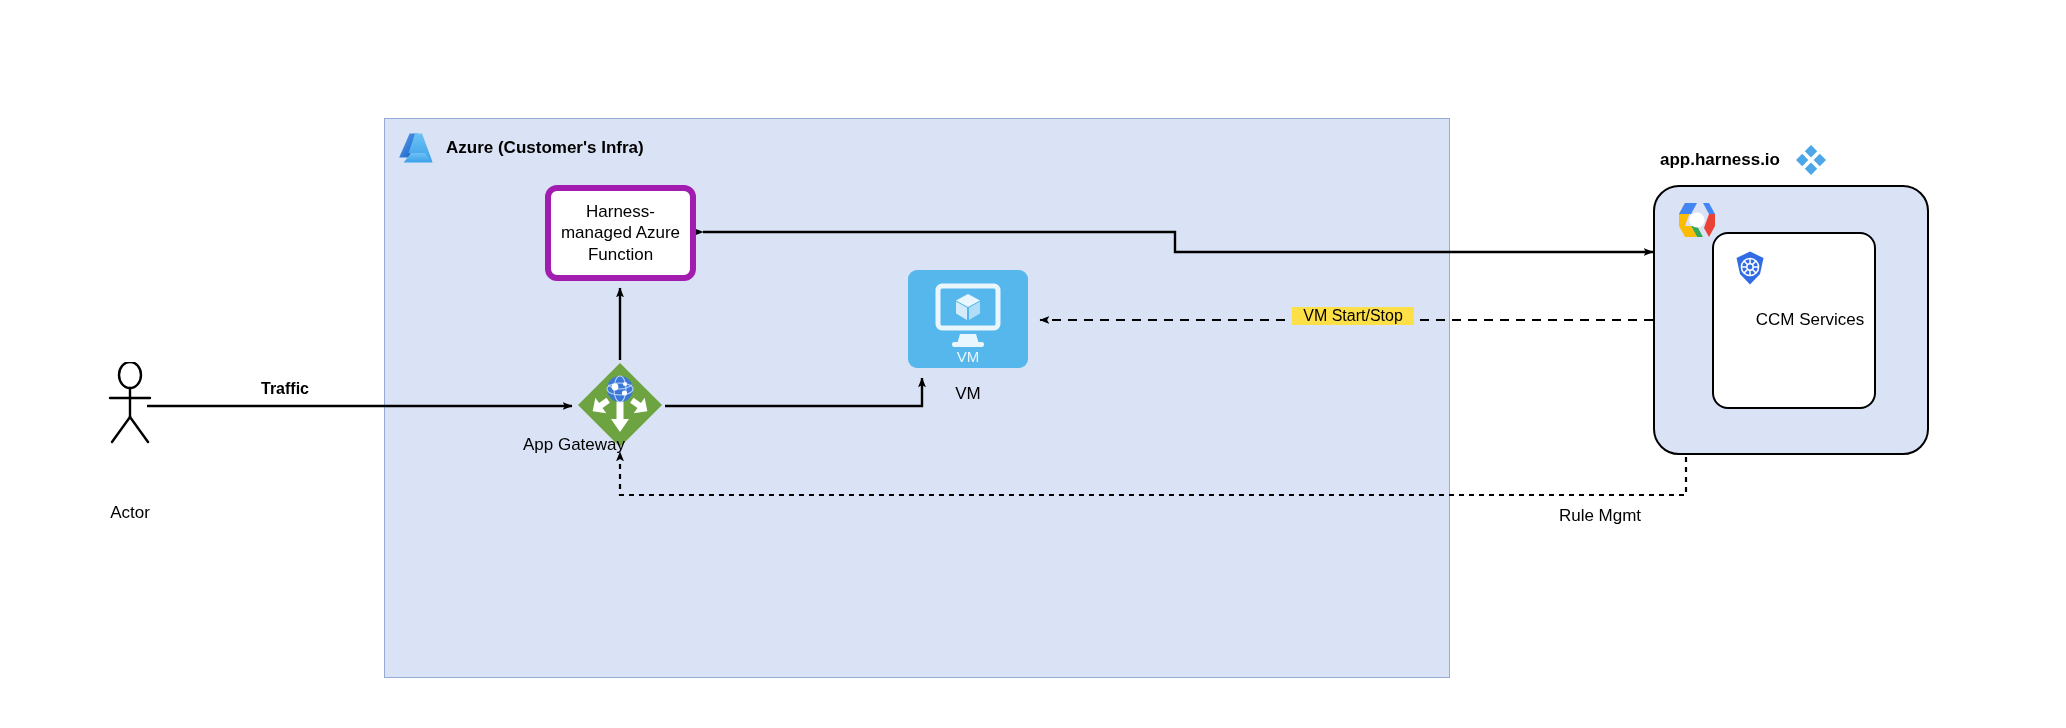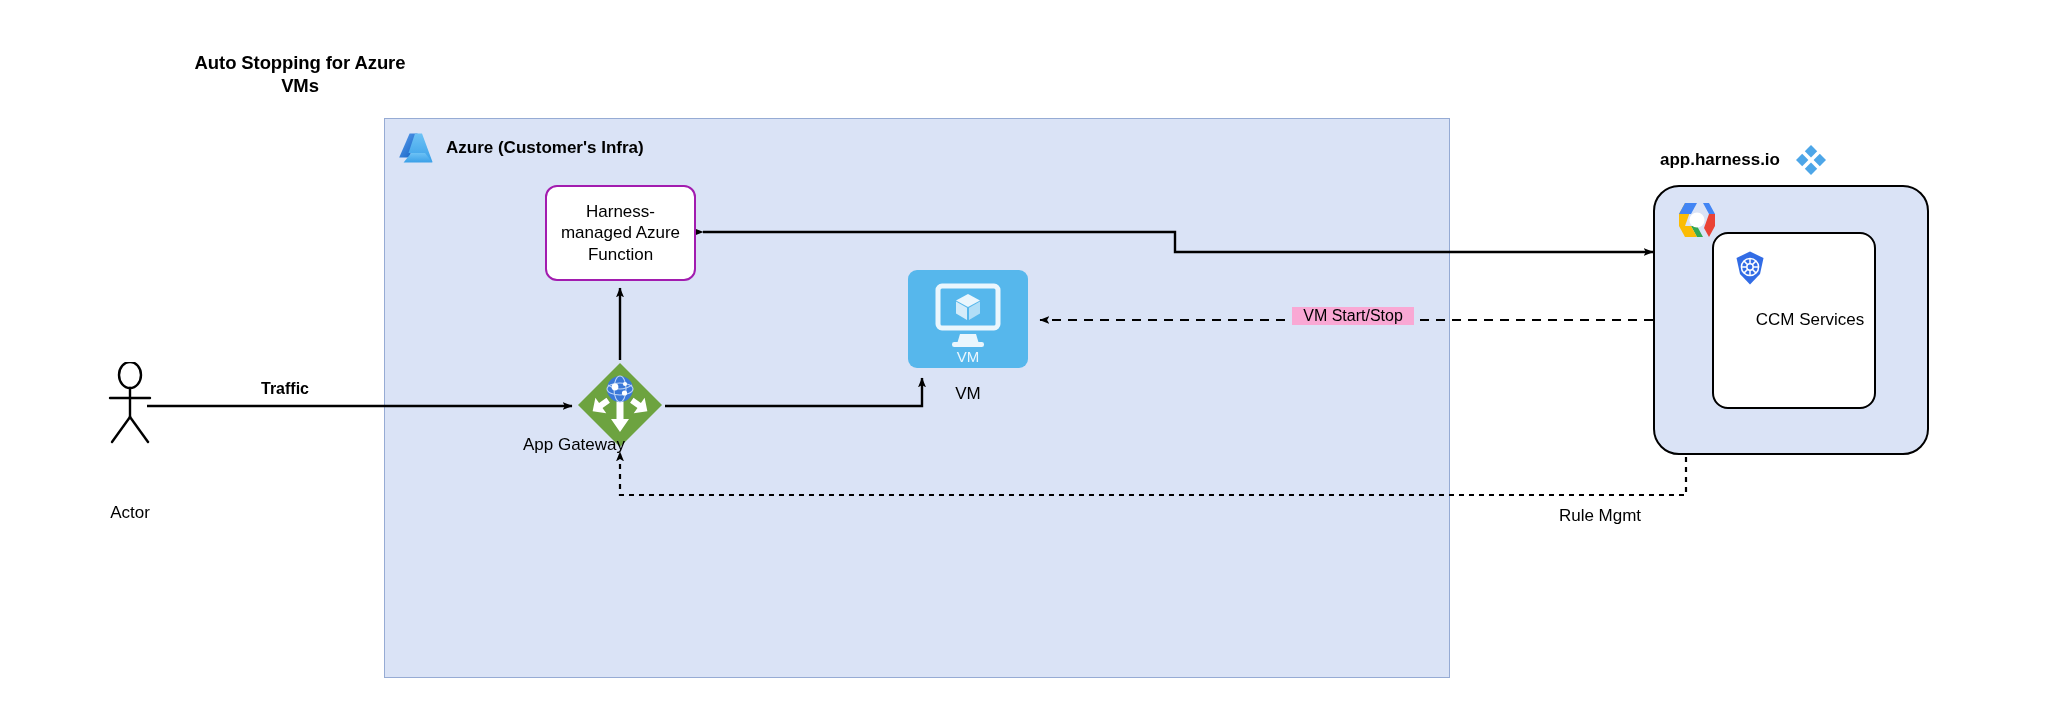--- a/index.html
+++ b/index.html
@@ -59,21 +59,21 @@
     white-space: nowrap;
   }
 
   
   #function-box {
     left: 545px;
     top: 185px;
     width: 151px;
     height: 96px;
     background: #ffffff;
-    border: 2px solid #a21caf;
+    border: 6px solid #a21caf;
     border-radius: 12px;
     box-sizing: border-box;
     display: flex;
     align-items: center;
     justify-content: center;
     text-align: center;
   }
   #function-box-label {
     font-size: 17px;
     color: #000000;
@@ -186,40 +186,39 @@
   #k8s-icon { left: 1732px; top: 250px; width: 36px; height: 36px; }
 
   
   #vm-startstop-label {
     left: 1292px;
     top: 307px;
     width: 122px;
     text-align: center;
     font-size: 16px;
     color: #000000;
-    background: #f9a8d4;
+    background: #fde047;
     line-height: 1.1;
   }
   #rule-mgmt-label {
     left: 1530px;
     top: 506px;
     width: 140px;
     text-align: center;
     font-size: 17px;
     color: #000000;
   }
 
   #edges { left: 0; top: 0; width: 2066px; height: 728px; pointer-events: none; }
 </style>
 </head>
 <body>
 
 <div id="stage">
 
-  <div class="abs" id="diagram-title">Auto Stopping for Azure VMs</div>
 
   <div class="abs" id="azure-region"></div>
 
   <div class="abs" id="azure-region-header">
     <span style="display:inline-block;width:36px;height:32px;">
       <svg width="36" height="32" viewBox="0 0 36 32">
         <defs>
           <linearGradient id="azg1" x1="0" y1="0" x2="1" y2="1">
             <stop offset="0" stop-color="#5ea0ef"></stop>
               <stop offset="1" stop-color="#0e5dc0"></stop>

